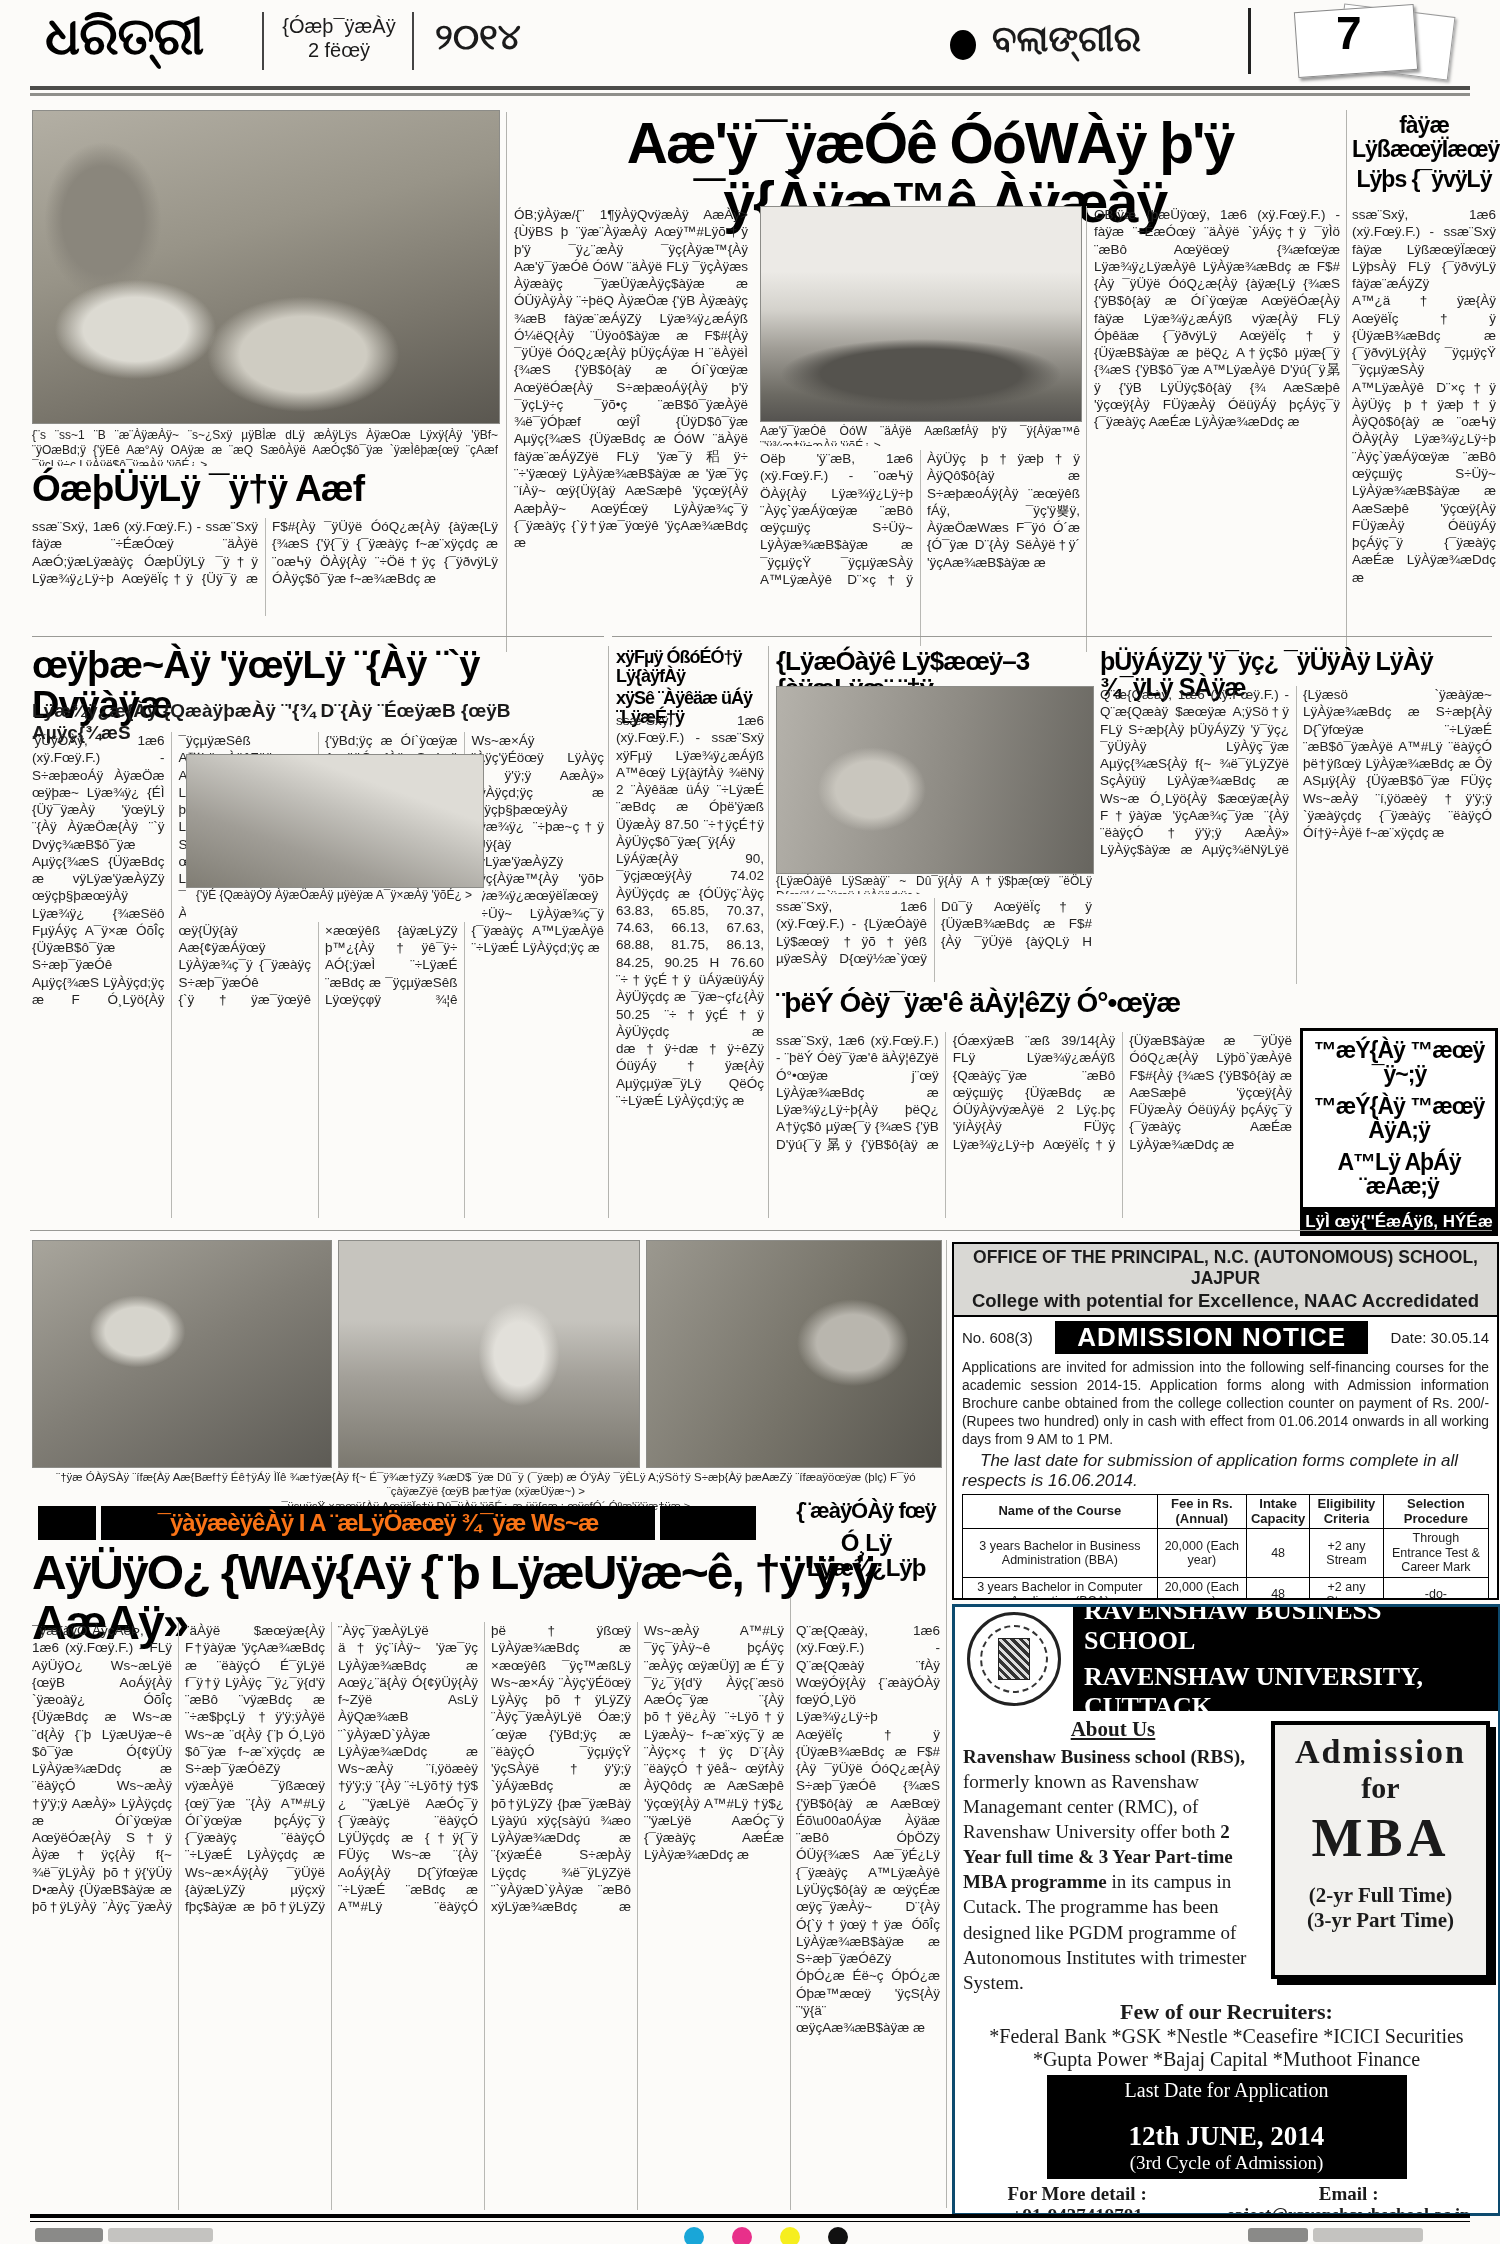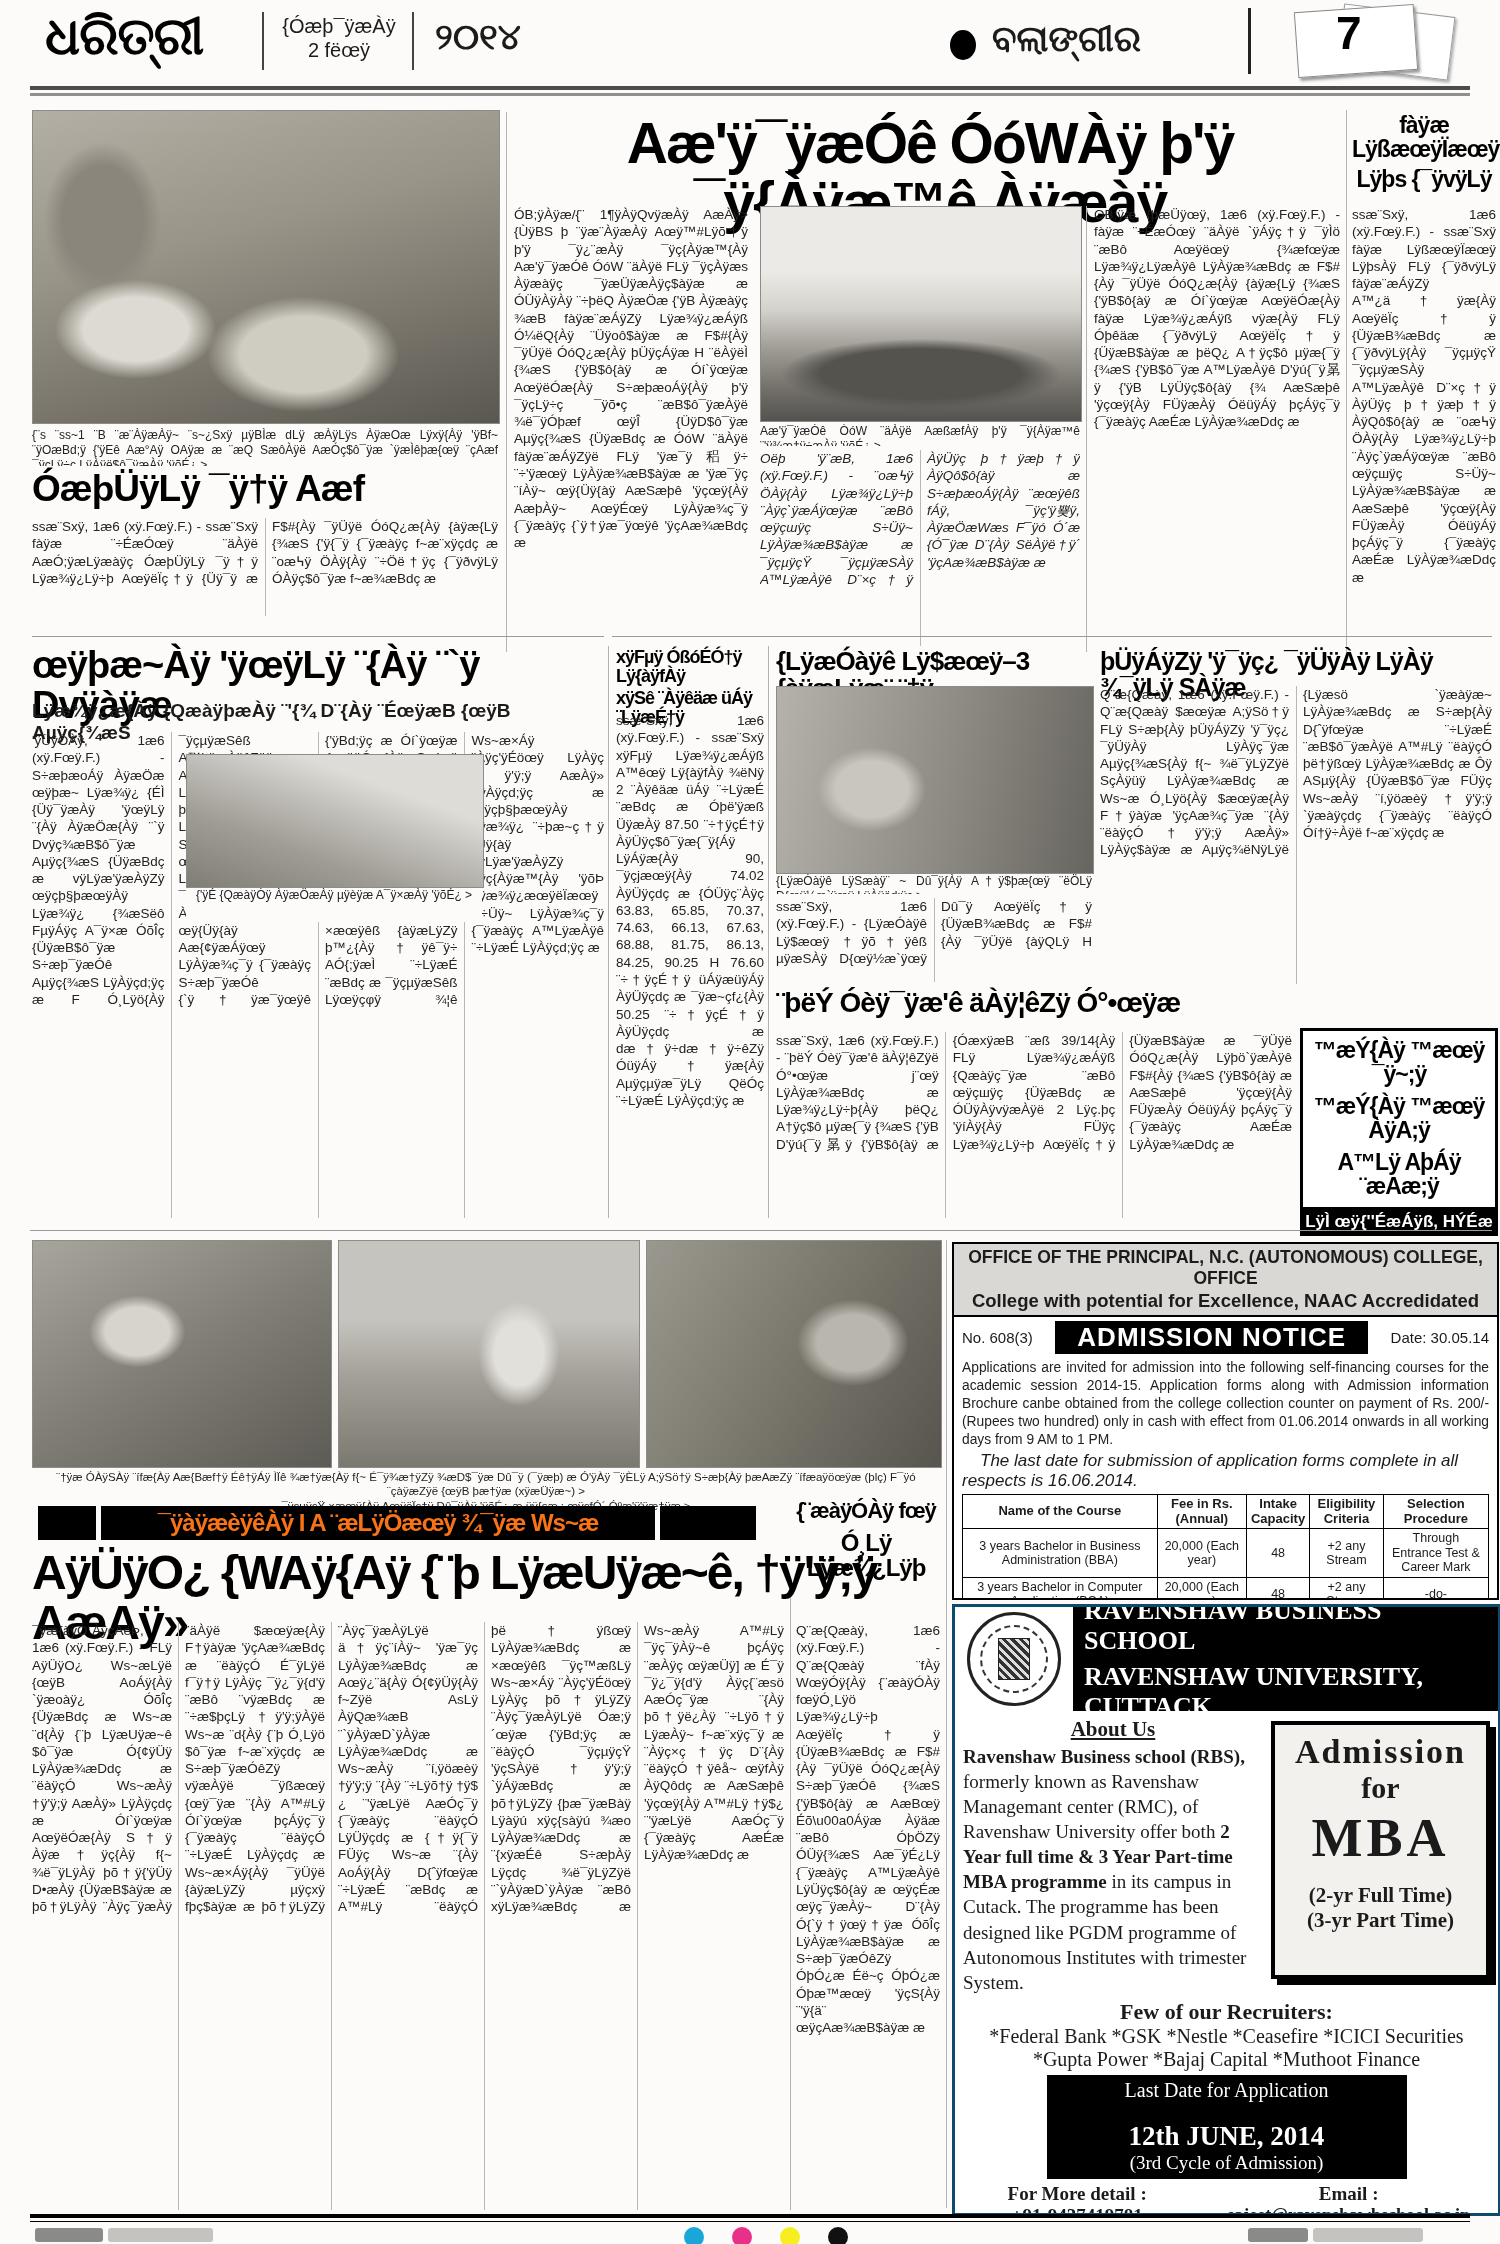--- a/index.html
+++ b/index.html
@@ -56,21 +56,21 @@
 
   <div class="ab h" style="left:512px;top:114px;width:836px;height:84px;font-size:57px;text-align:center;letter-spacing:-2px;">Aæ'ÿ¯ÿæÓê ÓóWÀÿ þ'ÿ ¯ÿ{Àÿæ™ê Àÿæàÿ</div>
 
   <div class="vr" style="left:506px;top:112px;height:540px;"></div>
   <div class="ab j" style="left:514px;top:206px;width:234px;height:442px;">ÓB;ÿÀÿæ/{¨ 1¶ÿÀÿQvÿæÀÿ AæÀÿ&gt; {ÙÿBS þ ¨ÿæ¨ÀÿæÀÿ Aœÿ™#Lÿõ†ÿ þ'ÿ ¯ÿ¿¨æÀÿ ¯ÿç{Àÿæ™{Àÿ Aæ'ÿ¯ÿæÓê ÓóW ¨äÀÿë FLÿ ¯ÿçÀÿæs Àÿæàÿç ¯ÿæÜÿæÀÿç$àÿæ æ ÓÜÿÀÿÀÿ ¨÷þëQ ÀÿæÖæ {'ÿB Àÿæàÿç ¾æB fàÿæ¨æÁÿZÿ Lÿæ¾ÿ¿æÁÿß Ó¼ëQ{Àÿ ¨Üÿoô$àÿæ æ F$#{Àÿ ¯ÿÜÿë ÓóQ¿æ{Àÿ þÜÿçÁÿæ H ¨ëÀÿëÌ {¾æS {'ÿB$ô{àÿ æ Óí`ÿœÿæ AœÿëÓæ{Àÿ S÷æþæoÁÿ{Àÿ þ'ÿ ¯ÿçLÿ÷ç ¯ÿõ•ç ¨æB$ô¯ÿæÀÿë ¾ë¯ÿÓþæf œÿÎ {ÜÿD$ô¯ÿæ Aµÿç{¾æS {ÜÿæBdç æ ÓóW ¨äÀÿë fàÿæ¨æÁÿZÿë FLÿ 'ÿæ¯ÿ稆ÿ÷ ¨÷'ÿæœÿ LÿÀÿæ¾æB$àÿæ æ 'ÿæ¯ÿç ¨íÀÿ~ œÿ{Üÿ{àÿ AæSæþê 'ÿçœÿ{Àÿ AæþÀÿ~ AœÿÉœÿ LÿÀÿæ¾ç¯ÿ {¯ÿæàÿç {`ÿ†ÿæ¯ÿœÿê 'ÿçAæ¾æBdç æ</div>
 
   <div class="photo" style="left:760px;top:206px;width:320px;height:214px;background:
        radial-gradient(ellipse 200px 50px at 50% 78%, #55534e 0 50%, transparent 70%),
        linear-gradient(180deg,#eceae6 0 30%,#d4d2cc 48%,#a09d96 66%,#6b6962 88%,#555350 100%);"></div>
   <div class="ab cap" style="left:760px;top:424px;width:320px;height:22px;">Aæ'ÿ¯ÿæÓê ÓóW ¨äÀÿë AæßæfÀÿ þ'ÿ ¯ÿ{Àÿæ™ê ¨'ÿ¾æ†ÿ÷æÀÿ 'ÿõÉ¿ &gt;</div>
-  <div class="ab j cols2" style="left:760px;top:450px;width:320px;height:196px;font-style:italic;">Oëþ 'ÿ¨æB, 1æ6 (xÿ.Fœÿ.F.) - ¨oæ߆ÿ ÖÀÿ{Àÿ Lÿæ¾ÿ¿Lÿ÷þ ¨Àÿç`ÿæÁÿœÿæ ¨æBô œÿçшÿç S÷Üÿ~ LÿÀÿæ¾æB$àÿæ æ ¯ÿçµÿçŸ ¯ÿçµÿæSÀÿ A™LÿæÀÿê D¨×ç†ÿ ÀÿÜÿç þ†ÿæþ†ÿ ÀÿQô$ô{àÿ æ S÷æþæoÁÿ{Àÿ ¨æœÿêß fÁÿ, ¯ÿç'ÿ뿆ÿ, ÀÿæÖæWæs F¯ÿó Ó´æ׿ {Ó¯ÿæ D¨{Àÿ SëÀÿë†ÿ´ 'ÿçAæ¾æB$àÿæ æ</div>
+  <div class="ab j cols2" style="left:760px;top:450px;width:320px;height:196px;">Oëþ 'ÿ¨æB, 1æ6 (xÿ.Fœÿ.F.) - ¨oæ߆ÿ ÖÀÿ{Àÿ Lÿæ¾ÿ¿Lÿ÷þ ¨Àÿç`ÿæÁÿœÿæ ¨æBô œÿçшÿç S÷Üÿ~ LÿÀÿæ¾æB$àÿæ æ ¯ÿçµÿçŸ ¯ÿçµÿæSÀÿ A™LÿæÀÿê D¨×ç†ÿ ÀÿÜÿç þ†ÿæþ†ÿ ÀÿQô$ô{àÿ æ S÷æþæoÁÿ{Àÿ ¨æœÿêß fÁÿ, ¯ÿç'ÿ뿆ÿ, ÀÿæÖæWæs F¯ÿó Ó´æ׿ {Ó¯ÿæ D¨{Àÿ SëÀÿë†ÿ´ 'ÿçAæ¾æB$àÿæ æ</div>
 
   <div class="vr" style="left:1086px;top:206px;height:446px;"></div>
   <div class="ab j" style="left:1094px;top:206px;width:246px;height:442px;">OB;ÿæ {þæÜÿœÿ, 1æ6 (xÿ.Fœÿ.F.) - fàÿæ ¨÷ÉæÓœÿ ¨äÀÿë `ÿÁÿç†ÿ ¯ÿÌö ¨æBô Aœÿëœÿ {¾æfœÿæ Lÿæ¾ÿ¿LÿæÀÿê LÿÀÿæ¾æBdç æ F$#{Àÿ ¯ÿÜÿë ÓóQ¿æ{Àÿ {àÿæ{Lÿ {¾æS {'ÿB$ô{àÿ æ Óí`ÿœÿæ AœÿëÓæ{Àÿ fàÿæ Lÿæ¾ÿ¿æÁÿß vÿæ{Àÿ FLÿ Óþêäæ {¯ÿðvÿLÿ AœÿëÏç†ÿ {ÜÿæB$àÿæ æ þëQ¿ A†ÿç$ô µÿæ{¯ÿ {¾æS {'ÿB$ô¯ÿæ A™LÿæÀÿê D'ÿú{¯ÿ晜ÿ {'ÿB LÿÜÿç$ô{àÿ {¾ AæSæþê 'ÿçœÿ{Àÿ FÜÿæÀÿ ÓëüÿÁÿ þçÁÿç¯ÿ {¯ÿæàÿç AæÉæ LÿÀÿæ¾æDdç æ</div>
 
   <div class="vr" style="left:1346px;top:110px;height:542px;"></div>
   <div class="ab" style="left:1352px;top:114px;width:144px;height:86px;text-align:center;">
     <div class="h" style="font-size:23px;">fàÿæ LÿßæœÿÏæœÿ</div>
     <div class="h" style="font-size:23px;margin-top:6px;">Lÿþs {¯ÿvÿLÿ</div>
   </div>
   <div class="ab j" style="left:1352px;top:206px;width:144px;height:442px;">ssæ¨Sxÿ, 1æ6 (xÿ.Fœÿ.F.) - ssæ¨Sxÿ fàÿæ LÿßæœÿÏæœÿ LÿþsÀÿ FLÿ {¯ÿðvÿLÿ fàÿæ¨æÁÿZÿ A™¿ä†ÿæ{Àÿ AœÿëÏç†ÿ {ÜÿæB¾æBdç æ {¯ÿðvÿLÿ{Àÿ ¯ÿçµÿçŸ ¯ÿçµÿæSÀÿ A™LÿæÀÿê D¨×ç†ÿ ÀÿÜÿç þ†ÿæþ†ÿ ÀÿQô$ô{àÿ æ ¨oæ߆ÿ ÖÀÿ{Àÿ Lÿæ¾ÿ¿Lÿ÷þ ¨Àÿç`ÿæÁÿœÿæ ¨æBô œÿçшÿç S÷Üÿ~ LÿÀÿæ¾æB$àÿæ æ AæSæþê 'ÿçœÿ{Àÿ FÜÿæÀÿ ÓëüÿÁÿ þçÁÿç¯ÿ {¯ÿæàÿç AæÉæ LÿÀÿæ¾æDdç æ</div>
@@ -147,21 +147,21 @@
   <div class="ab h" style="left:32px;top:1548px;width:850px;height:62px;font-size:48px;letter-spacing:-2px;">AÿÜÿO¿ {WAÿ{Aÿ {¨þ LÿæUÿæ~ê, †ÿ'ÿ;ÿ AæAÿ»</div>
 
   <div class="ab j cols5" style="left:32px;top:1622px;width:752px;height:588px;">¯ÿæ{àÿÓ¨ÀÿçAëÞ, 1æ6 (xÿ.Fœÿ.F.) - FLÿ AÿÜÿO¿ Ws~æLÿë {œÿB AoÁÿ{Àÿ `ÿæoàÿ¿ ÓõÎç {ÜÿæBdç æ Ws~æ ¨d{Àÿ {¨þ LÿæUÿæ~ê $ô¯ÿæ Ó{¢ÿÜÿ LÿÀÿæ¾æDdç æ ¨ëàÿçÓ Ws~æÀÿ †ÿ'ÿ;ÿ AæÀÿ» LÿÀÿçdç æ Óí`ÿœÿæ AœÿëÓæ{Àÿ S†ÿ Àÿæ†ÿç{Àÿ f{~ ¾ë¯ÿLÿÀÿ þõ†ÿ{'ÿÜÿ D•æÀÿ {ÜÿæB$àÿæ æ þõ†ÿLÿÀÿ ¨Àÿç¯ÿæÀÿ ¨äÀÿë $æœÿæ{Àÿ F†ÿàÿæ 'ÿçAæ¾æBdç æ ¨ëàÿçÓ É¯ÿLÿë f¯ÿ†ÿ LÿÀÿç ¯ÿ¿¯ÿ{d'ÿ ¨æBô ¨vÿæBdç æ ¨÷æ$þçLÿ †ÿ'ÿ;ÿÀÿë Ws~æ ¨d{Àÿ {¨þ Ó¸Lÿö $ô¯ÿæ f~æ¨xÿçdç æ S÷æþ¯ÿæÓêZÿ vÿæÀÿë ¯ÿßæœÿ {œÿ¯ÿæ ¨{Àÿ A™#Lÿ Óí`ÿœÿæ þçÁÿç¯ÿ {¯ÿæàÿç ¨ëàÿçÓ ¨÷LÿæÉ LÿÀÿçdç æ Ws~æ×Áÿ{Àÿ ¯ÿÜÿë {àÿæLÿZÿ µÿçxÿ fþç$àÿæ æ þõ†ÿLÿZÿ ¨Àÿç¯ÿæÀÿLÿë ä†ÿç¨íÀÿ~ 'ÿæ¯ÿç LÿÀÿæ¾æBdç æ Aœÿ¿¨ä{Àÿ Ó{¢ÿÜÿ{Àÿ f~Zÿë AsLÿ ÀÿQæ¾æB ¨`ÿÀÿæD`ÿÀÿæ LÿÀÿæ¾æDdç æ Ws~æÀÿ ¨í‚ÿöæèÿ †ÿ'ÿ;ÿ ¨{Àÿ ¨÷Lÿõ†ÿ †ÿ$¿ ¨'ÿæLÿë AæÓç¯ÿ {¯ÿæàÿç ¨ëàÿçÓ LÿÜÿçdç æ {†ÿ{¯ÿ FÜÿç Ws~æ ¨{Àÿ AoÁÿ{Àÿ D{ˆÿfœÿæ ¨÷LÿæÉ ¨æBdç æ A™#Lÿ ¨ëàÿçÓ þë†ÿßœÿ LÿÀÿæ¾æBdç æ ×æœÿêß ¯ÿç™æßLÿ Ws~æ×Áÿ ¨Àÿç'ÿÉöœÿ LÿÀÿç þõ†ÿLÿZÿ ¨Àÿç¯ÿæÀÿLÿë Óæ;ÿ´œÿæ {'ÿBd;ÿç æ ¨ëàÿçÓ ¯ÿçµÿçŸ 'ÿçSÀÿë †ÿ'ÿ;ÿ `ÿÁÿæBdç æ þõ†ÿLÿZÿ {þæ¯ÿæBàÿ Lÿàÿú xÿç{sàÿú ¾æo LÿÀÿæ¾æDdç æ ¨{xÿæÉê S÷æþÀÿ Lÿçdç ¾ë¯ÿLÿZÿë ¨`ÿÀÿæD`ÿÀÿæ ¨æBô xÿLÿæ¾æBdç æ Ws~æÀÿ A™#Lÿ ¯ÿç¯ÿÀÿ~ê þçÁÿç ¨æÀÿç œÿæÜÿ] æ É¯ÿ ¯ÿ¿¯ÿ{d'ÿ Àÿç{¨æsö AæÓç¯ÿæ ¨{Àÿ þõ†ÿë¿Àÿ ¨÷Lÿõ†ÿ LÿæÀÿ~ f~æ¨xÿç¯ÿ æ ¨Àÿç×ç†ÿç D¨{Àÿ ¨ëàÿçÓ †ÿêå~ œÿfÀÿ ÀÿQôdç æ AæSæþê 'ÿçœÿ{Àÿ A™#Lÿ †ÿ$¿ ¨'ÿæLÿë AæÓç¯ÿ {¯ÿæàÿç AæÉæ LÿÀÿæ¾æDdç æ</div>
   <div class="vr" style="left:790px;top:1598px;height:612px;"></div>
   <div class="ab j" style="left:796px;top:1622px;width:144px;height:588px;">Q¨æ{Qæàÿ, 1æ6 (xÿ.Fœÿ.F.) - Q¨æ{Qæàÿ ¨fÀÿ WœÿÓÿ{Àÿ {¨æàÿÓÀÿ fœÿÓ¸Lÿö Lÿæ¾ÿ¿Lÿ÷þ AœÿëÏç†ÿ {ÜÿæB¾æBdç æ F$#{Àÿ ¯ÿÜÿë ÓóQ¿æ{Àÿ S÷æþ¯ÿæÓê {¾æS {'ÿB$ô{àÿ æ AæBœÿ Éõ\u00a0Áÿæ Àÿäæ ¨æBô ÓþÖZÿ ÓÜÿ{¾æS Aæ¯ÿÉ¿Lÿ {¯ÿæàÿç A™LÿæÀÿê LÿÜÿç$ô{àÿ æ œÿçÉæ œÿç¯ÿæÀÿ~ D¨{Àÿ Ó{`ÿ†ÿœÿ†ÿæ ÓõÎç LÿÀÿæ¾æB$àÿæ æ S÷æþ¯ÿæÓêZÿ ÓþÓ¿æ Éë~ç ÓþÓ¿æ Óþæ™æœÿ 'ÿçS{Àÿ ¨'ÿ{ä¨ œÿçAæ¾æB$àÿæ æ</div>
 
   <div class="vr" style="left:946px;top:1240px;height:968px;"></div>
 
   <div class="ab" style="left:952px;top:1242px;width:543px;height:354px;border:2px solid #000;background:#fff;overflow:hidden;">
     <div style="background:#d9d8d4;border-bottom:2px solid #000;padding:3px 4px;text-align:center;">
-      <div style="font-weight:bold;font-size:17.5px;">OFFICE OF THE PRINCIPAL, N.C. (AUTONOMOUS) COLLEGE, OFFICE</div>
+      <div style="font-weight:bold;font-size:17.5px;">OFFICE OF THE PRINCIPAL, N.C. (AUTONOMOUS) SCHOOL, JAJPUR</div>
       <div style="font-weight:bold;font-size:18.5px;margin-top:1px;">College with potential for Excellence, NAAC Accredidated</div>
     </div>
     <div style="display:flex;align-items:center;justify-content:space-between;padding:4px 8px 2px 8px;">
       <span style="font-size:15px;">No. 608(3)</span>
       <span style="background:#000;color:#fff;font-weight:bold;font-size:26px;padding:1px 22px;letter-spacing:1px;">ADMISSION NOTICE</span>
       <span style="font-size:15px;">Date: 30.05.14</span>
     </div>
     <div class="j" style="padding:3px 8px 0 8px;font-size:13.8px;line-height:1.3;">Applications are invited for admission into the following self-financing courses for the academic session 2014-15. Application forms along with Admission information Brochure canbe obtained from the college collection counter on payment of Rs. 200/- (Rupees two hundred) only in cash with effect from 01.06.2014 onwards in all working days from 9 AM to 1 PM.</div>
     <div style="padding:2px 8px;font-size:17px;text-indent:18px;font-style:italic;">The last date for submission of application forms complete in all respects is 16.06.2014.</div>
     <div style="padding:1px 8px;">

